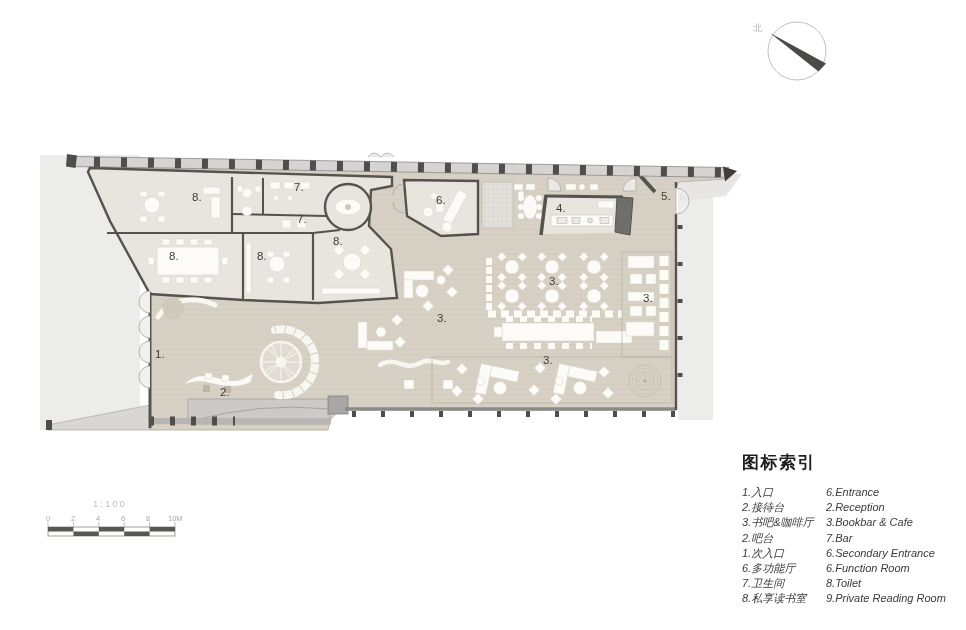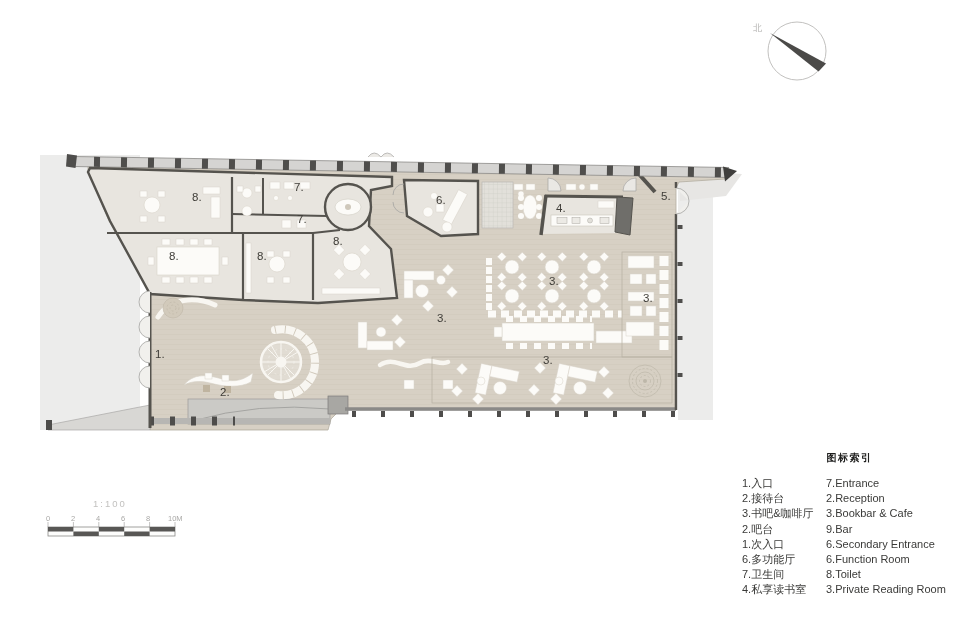--- a/index.html
+++ b/index.html
@@ -2,23 +2,23 @@
 <html><head>
 <meta charset="utf-8">
 <style>
   html,body{margin:0;padding:0;background:#ffffff;}
   .canvas{position:relative;width:966px;height:630px;background:#fff;overflow:hidden;
           font-family:"Liberation Sans",sans-serif;}
   .plan-svg{position:absolute;left:0;top:0;}
   svg text{font-family:"Liberation Sans","DejaVu Sans",sans-serif;}
   .room-label{font-size:11.5px;fill:#3f3d38;}
   .legend{position:absolute;left:742px;top:451px;width:215px;color:#3a3a38;}
-  .legend-title{font-size:10px;font-weight:bold;letter-spacing:1.5px;color:#1f1f1e;margin:0 0 11px 0;text-align:center;}
+  .legend-title{font-size:17px;font-weight:bold;letter-spacing:1.5px;color:#1f1f1e;margin:0 0 11px 0;}
   .legend-grid{display:grid;grid-template-columns:84px auto;font-size:11px;line-height:15.2px;}
-  .legend-grid span{white-space:nowrap;}
+  .legend-grid span{white-space:nowrap;font-style:italic;}
 </style>
 </head>
 <body>
 
 <div class="canvas">
 <svg class="plan-svg" width="966" height="630" viewBox="0 0 966 630">
   <defs>
     <pattern id="wood" width="14" height="5" patternUnits="userSpaceOnUse">
       <rect width="14" height="5" fill="#d7d0c4"></rect>
       <rect y="4" width="14" height="1" fill="#d0c9bc" opacity="0.6"></rect>
@@ -372,30 +372,30 @@
     <rect x="149.6" y="527" width="25.4" height="4.5" fill="#585755"></rect>
     <rect x="73.4" y="531.5" width="25.4" height="4.5" fill="#585755"></rect>
     <rect x="124.2" y="531.5" width="25.4" height="4.5" fill="#585755"></rect>
   </g>
 </svg>
 
 <div class="legend">
   <p class="legend-title">图标索引</p>
   <div class="legend-grid">
     <span>1.入口</span>
-        <span>7.Entrance</span>
+        <span>6.Entrance</span>
     <span>2.接待台</span>
         <span>2.Reception</span>
     <span>3.书吧&amp;咖啡厅</span>
         <span>3.Bookbar &amp; Cafe</span>
     <span>2.吧台</span>
-        <span>9.Bar</span>
+        <span>7.Bar</span>
     <span>1.次入口</span>
         <span>6.Secondary Entrance</span>
     <span>6.多功能厅</span>
         <span>6.Function Room</span>
     <span>7.卫生间</span>
         <span>8.Toilet</span>
-    <span>4.私享读书室</span>
-        <span>3.Private Reading Room</span>
+    <span>8.私享读书室</span>
+        <span>9.Private Reading Room</span>
   </div>
 </div>
 </div>
 
 </body></html>

